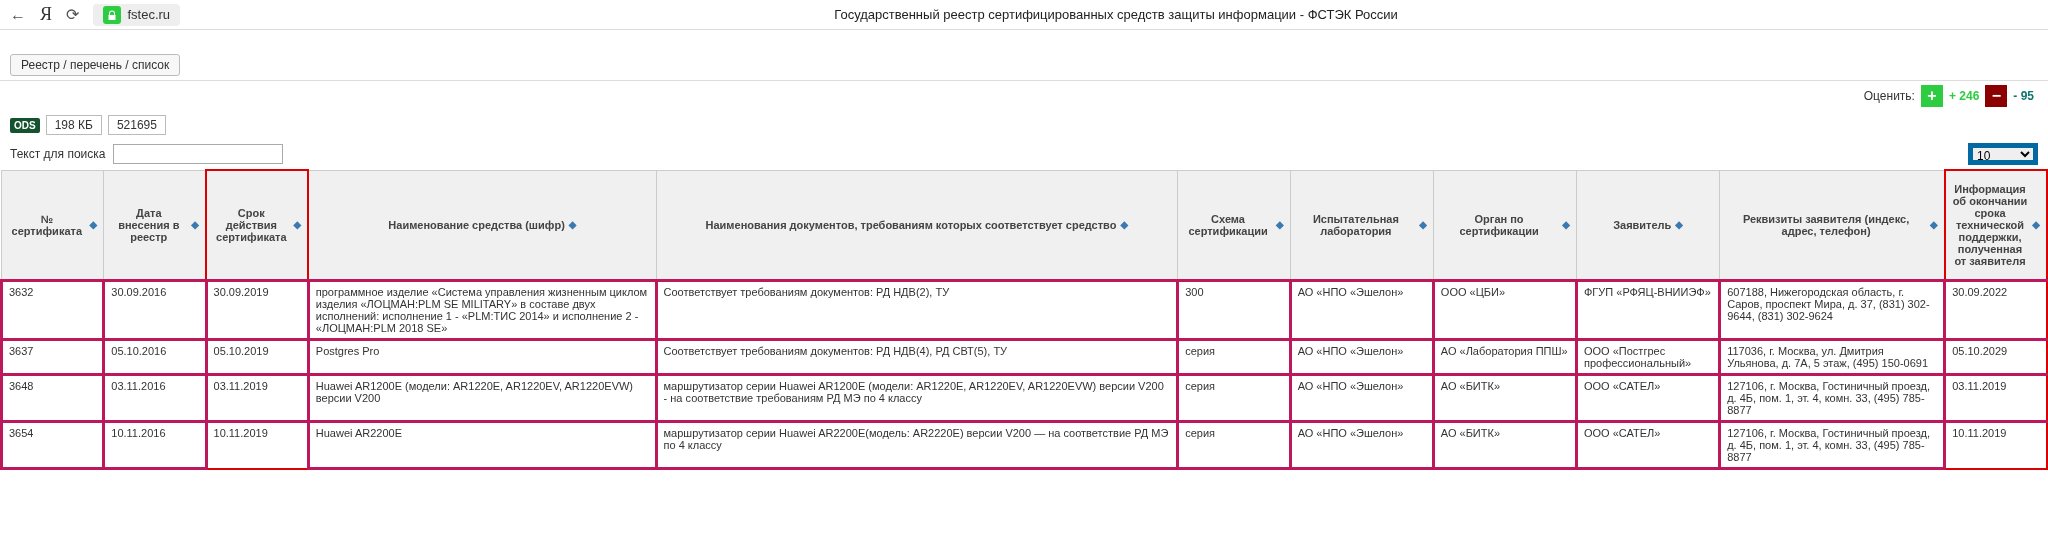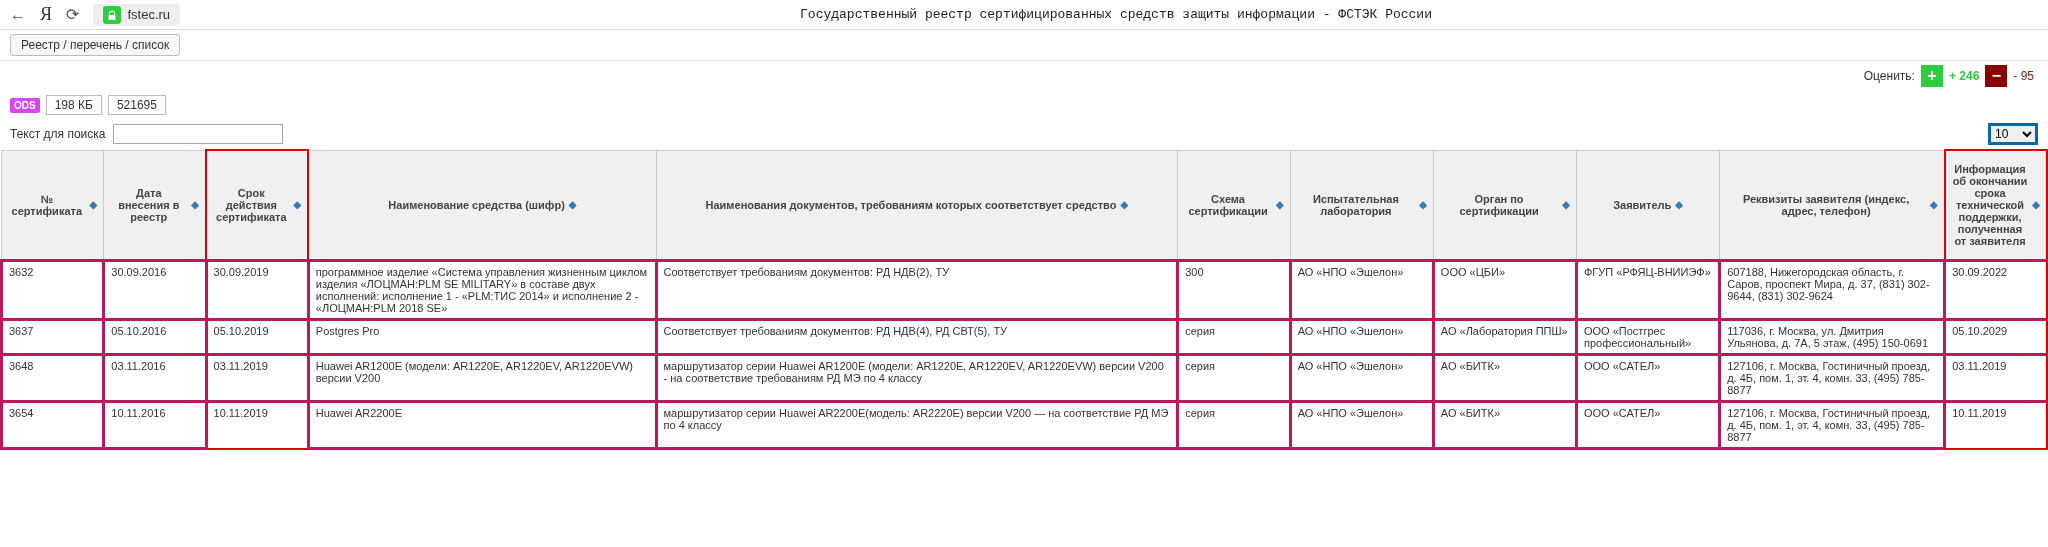--- a/index.html
+++ b/index.html
@@ -25,66 +25,66 @@
     display: flex; align-items: center; gap: 6px;
     background: #eee; padding: 2px 10px; border-radius: 4px;
     font-size: 13px;
   }
   .lock-badge {
     width: 18px; height: 18px; background: #2ecc40; border-radius: 3px;
     display: flex; align-items: center; justify-content: center;
     color: #fff; font-size: 12px;
   }
   .page-title-bar {
-    flex: 1; text-align: center; font-size: 13px; color: #222; font-family: Liberation Mono, monospace;
+    flex: 1; text-align: center; font-size: 13px; color: #222;
   }
   .sub-bar {
-    padding: 4px 10px; border-bottom: 1px solid #ddd;
+    padding: 4px 10px; border-bottom: 1px solid #ddd; margin-top: 20px;
   }
   .btn-light {
     display: inline-block; padding: 3px 10px; border: 1px solid #bbb;
     border-radius: 3px; background: #f7f7f7; font-size: 12px; cursor: pointer;
   }
   .rating-bar {
     display: flex; align-items: center; justify-content: flex-end;
     gap: 6px; padding: 4px 14px;
   }
   .rating-label { font-size: 12px; color: #333; }
   .vote-badge {
     width: 22px; height: 22px; display: flex; align-items: center; justify-content: center;
     color: #fff; font-weight: bold; font-size: 16px; cursor: pointer;
   }
   .vote-up-badge { background: #2ecc40; }
   .vote-down-badge { background: #8b0000; }
   .vote-up { color: #2ecc40; font-weight: bold; }
-  .vote-down { color: #7f1d1d; font-weight: normal; }
+  .vote-down { color: #0f766e; font-weight: bold; }
   .meta-row {
     display: flex; align-items: center; gap: 6px;
     padding: 4px 10px;
   }
   .ods-badge {
-    background: #d946ef; color: #fff; font-size: 10px; font-weight: bold;
+    background: #14532d; color: #fff; font-size: 10px; font-weight: bold;
     padding: 2px 4px; border-radius: 2px;
   }
   .meta-box {
     border: 1px solid #bbb; padding: 2px 8px; font-size: 12px;
   }
   .search-row {
     display: flex; align-items: center; gap: 8px;
     padding: 4px 10px; position: relative;
     justify-content: space-between;
   }
   .search-left { display: flex; align-items: center; gap: 8px; }
   .search-label { font-size: 12px; }
   .search-input {
     width: 170px; height: 20px; border: 1px solid #aaa; padding: 1px 4px;
     font-size: 12px;
   }
   .page-size {
-    width: 50px; height: 22px; border: 3px solid #0369a1; font-size: 12px;
+    width: 70px; height: 22px; border: 5px solid #0369a1; font-size: 12px;
   }
   table.registry {
     width: 100%; border-collapse: collapse; table-layout: fixed;
     font-size: 11px;
   }
   table.registry th {
     background: #f0f0f0; border: 1px solid #ccc; padding: 12px 6px;
     font-weight: bold; text-align: center; position: relative;
     vertical-align: middle; color: #444;
   }

